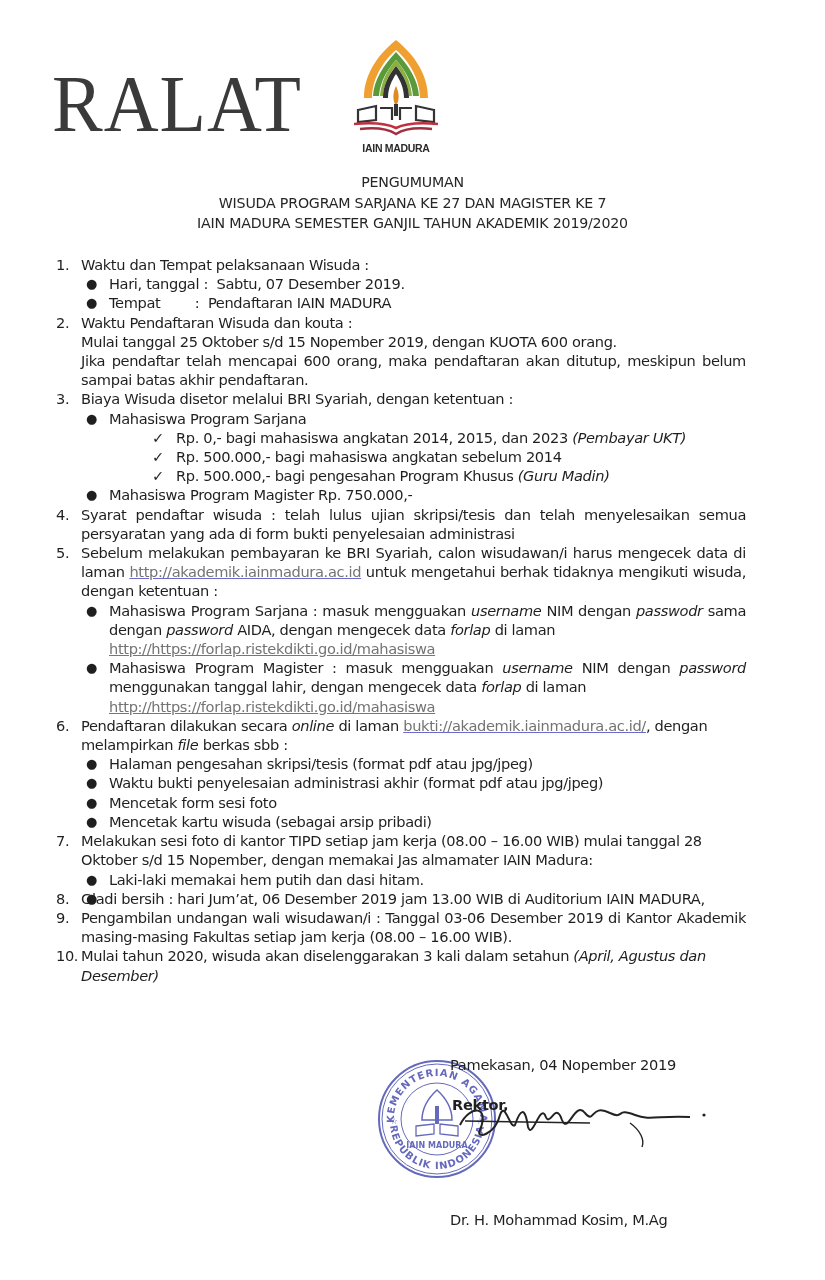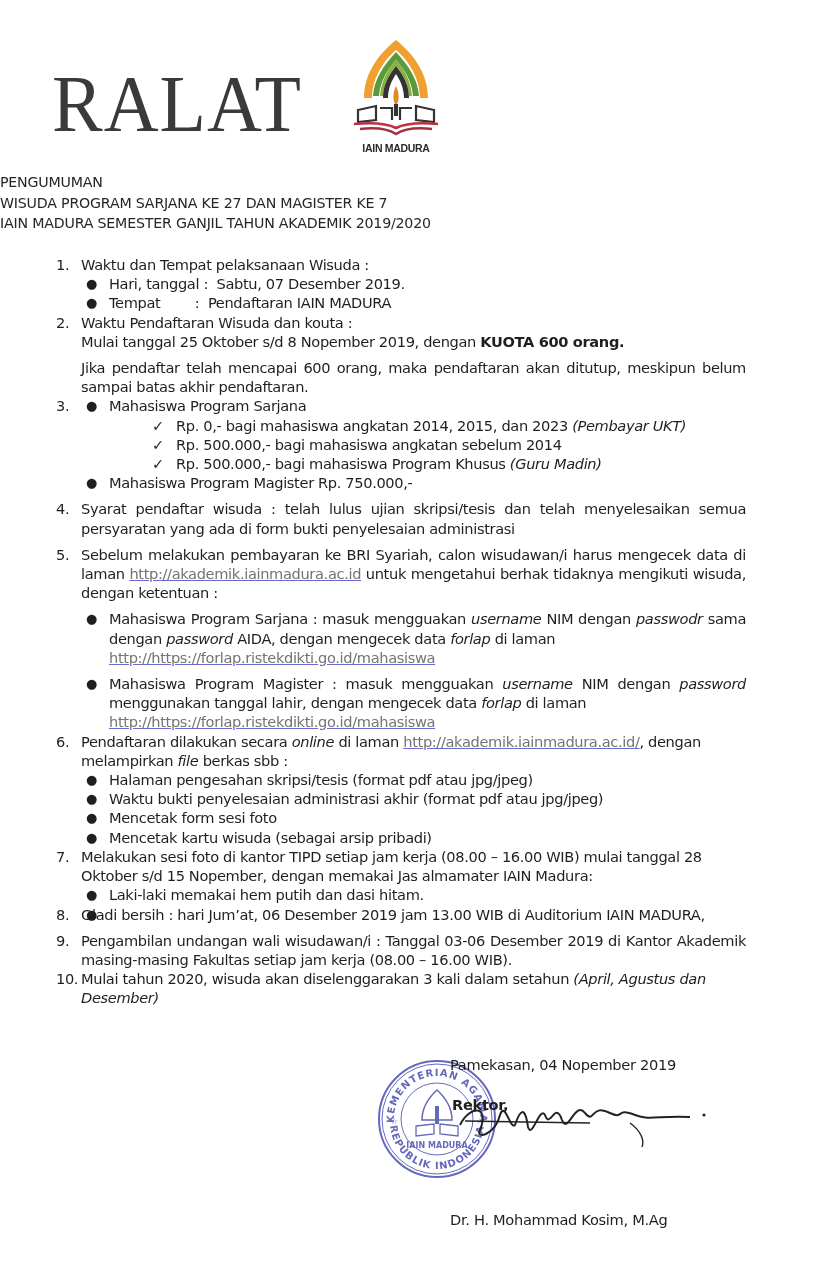--- a/index.html
+++ b/index.html
@@ -12,37 +12,37 @@
       font-family: "Liberation Serif", serif; font-size: 76px; letter-spacing: 1px;
       color: #3a3a3a; line-height: 1; transform: scaleY(1.05);
     }
     .logo { position: absolute; left: 336px; top: 36px; width: 120px; height: 118px; }
     .logo-text {
       position: absolute; left: 0; right: 0; bottom: 0; text-align: center;
       font-family: "Liberation Sans", sans-serif; font-weight: bold; font-size: 10.5px;
       color: #2a2a2a; letter-spacing: -0.3px;
     }
     .heading {
-      position: absolute; left: 0; width: 825px; top: 172px; 
+      position: absolute; left: 0; width: 825px; top: 172px; text-align: center;
       font-size: 14.2px; line-height: 20.5px; letter-spacing: -0.2px; color: #262626;
     }
     .body-text {
       position: absolute; left: 56px; top: 255px; width: 690px;
       font-size: 14.6px; line-height: 19.2px; letter-spacing: -0.35px; color: #1f1f1f;
     }
     .item { position: relative; padding-left: 25px; }
     .num { position: absolute; left: 0; top: 0; }
     .sub { position: relative; padding-left: 53px; }
     .sub .bullet { position: absolute; left: 30px; top: 0; font-size: 13px; }
     .chk { position: relative; padding-left: 120px; }
     .chk .tick { position: absolute; left: 96px; top: 0; }
-    .just { text-align: justify; text-align-last: left; margin-top: 7px; }
+    .just { text-align: justify; text-align-last: left; }
     .link { color: #737373; text-decoration: underline; text-decoration-color: #6a6ad0; }
     i { font-style: italic; }
-    b { font-weight: bold; }
+    b { font-weight: normal; }
     .sign {
       position: absolute; left: 450px; top: 1056px; width: 300px;
       font-size: 14.6px; color: #1f1f1f; letter-spacing: -0.3px;
     }
     .sign-place { position: absolute; left: 0; top: 0; }
     .sign-role { position: absolute; left: 2px; top: 40px; font-weight: bold; }
     .sign-name { position: absolute; left: 0; top: 112px; margin-top: 43px; }
     .stamp { position: absolute; left: 376px; top: 1058px; width: 122px; height: 122px; opacity: 0.85; }
     .signature { position: absolute; left: 450px; top: 1085px; width: 270px; height: 70px; }
   </style>
@@ -84,31 +84,32 @@
   <div class="item">
     <span class="num">1.</span>
     <span>Waktu dan Tempat pelaksanaan Wisuda :</span>
   </div>
   <div class="sub"><span class="bullet">●</span><span style="white-space:pre">Hari, tanggal :  Sabtu, 07 Desember 2019.</span></div>
   <div class="sub"><span class="bullet">●</span><span style="white-space:pre">Tempat        :  Pendaftaran IAIN MADURA</span></div>
 
   <div class="item">
     <span class="num">2.</span>
     <div>Waktu Pendaftaran Wisuda dan kouta :</div>
-    <div><span>Mulai tanggal 25 Oktober s/d 8 Nopember 2019, dengan </span><b>KUOTA 600 orang.</b></div>
+    <div><span>Mulai tanggal 25 Oktober s/d 15 Nopember 2019, dengan </span><b>KUOTA 600 orang.</b></div>
     <div class="just">Jika pendaftar telah mencapai 600 orang, maka pendaftaran akan ditutup, meskipun belum sampai batas akhir pendaftaran.</div>
   </div>
 
   <div class="item">
     <span class="num">3.</span>
+    <span>Biaya Wisuda disetor melalui BRI Syariah, dengan ketentuan :</span>
   </div>
   <div class="sub"><span class="bullet">●</span><span>Mahasiswa Program Sarjana</span></div>
   <div class="chk"><span class="tick">✓</span><span>Rp. 0,- bagi mahasiswa angkatan 2014, 2015, dan 2023 </span><i>(Pembayar UKT)</i></div>
   <div class="chk"><span class="tick">✓</span><span>Rp. 500.000,- bagi mahasiswa angkatan sebelum 2014</span></div>
-  <div class="chk"><span class="tick">✓</span><span>Rp. 500.000,- bagi mahasiswa Program Khusus </span><i>(Guru Madin)</i></div>
+  <div class="chk"><span class="tick">✓</span><span>Rp. 500.000,- bagi pengesahan Program Khusus </span><i>(Guru Madin)</i></div>
   <div class="sub"><span class="bullet">●</span><span>Mahasiswa Program Magister Rp. 750.000,-</span></div>
 
   <div class="item just">
     <span class="num">4.</span>
     <span>Syarat pendaftar wisuda : telah lulus ujian skripsi/tesis dan telah menyelesaikan semua persyaratan yang ada di form bukti penyelesaian administrasi</span>
   </div>
 
   <div class="item just">
     <span class="num">5.</span>
     <span>Sebelum melakukan pembayaran ke BRI Syariah, calon wisudawan/i harus mengecek data di laman </span><span class="link">http://akademik.iainmadura.ac.id</span><span> untuk mengetahui berhak tidaknya mengikuti wisuda, dengan ketentuan :</span>
@@ -119,21 +120,21 @@
     <div style="text-align:left"><span class="link">http://https://forlap.ristekdikti.go.id/mahasiswa</span></div>
   </div>
   <div class="sub just">
     <span class="bullet">●</span>
     <span>Mahasiswa Program Magister : masuk mengguakan </span><i>username</i><span> NIM dengan </span><i>password</i><span> menggunakan tanggal lahir, dengan mengecek data </span><i>forlap</i><span> di laman</span>
     <div style="text-align:left"><span class="link">http://https://forlap.ristekdikti.go.id/mahasiswa</span></div>
   </div>
 
   <div class="item">
     <span class="num">6.</span>
-    <span>Pendaftaran dilakukan secara </span><i>online</i><span> di laman </span><span class="link">http://akademik.iainmadura.ac.id/</span><span>, dengan melampirkan </span><i>file</i><span> berkas sbb :</span>
+    <span>Pendaftaran dilakukan secara </span><i>online</i><span> di laman </span><span class="link">bukti://akademik.iainmadura.ac.id/</span><span>, dengan melampirkan </span><i>file</i><span> berkas sbb :</span>
   </div>
   <div class="sub"><span class="bullet">●</span><span>Halaman pengesahan skripsi/tesis (format pdf atau jpg/jpeg)</span></div>
   <div class="sub"><span class="bullet">●</span><span>Waktu bukti penyelesaian administrasi akhir (format pdf atau jpg/jpeg)</span></div>
   <div class="sub"><span class="bullet">●</span><span>Mencetak form sesi foto</span></div>
   <div class="sub"><span class="bullet">●</span><span>Mencetak kartu wisuda (sebagai arsip pribadi)</span></div>
 
   <div class="item">
     <span class="num">7.</span>
     <span>Melakukan sesi foto di kantor TIPD setiap jam kerja (08.00 – 16.00 WIB) mulai tanggal 28 Oktober s/d 15 Nopember, dengan memakai Jas almamater IAIN Madura:</span>
   </div>

